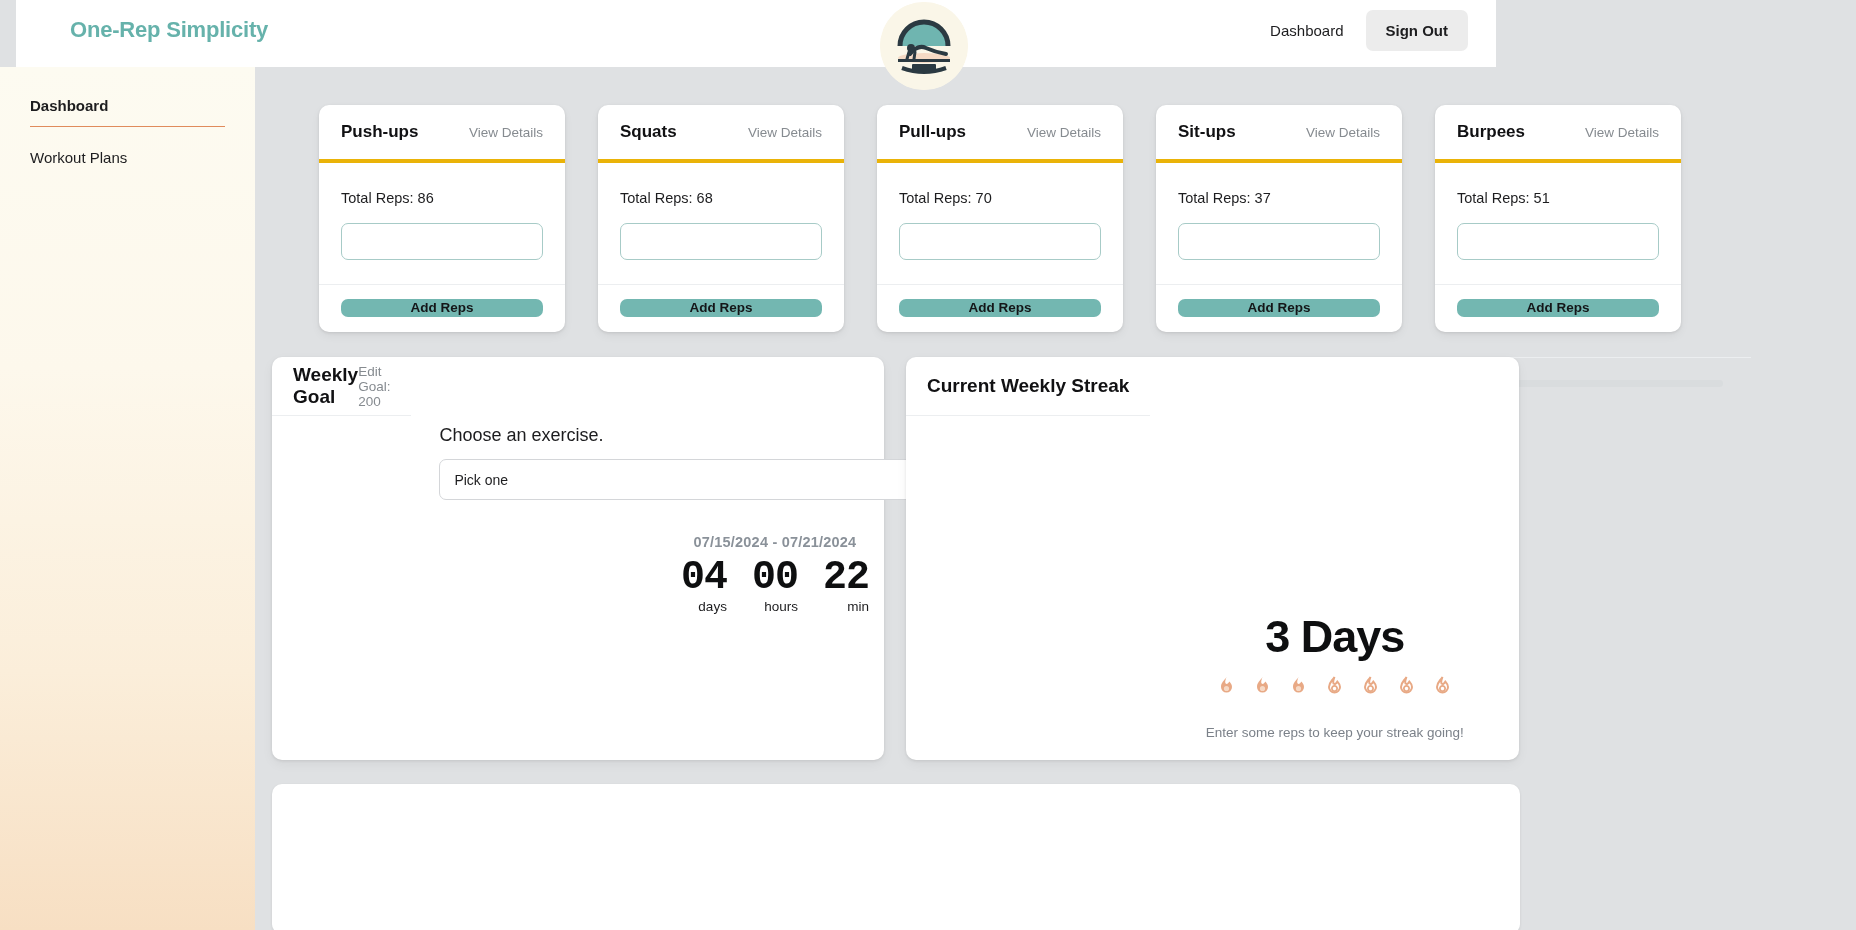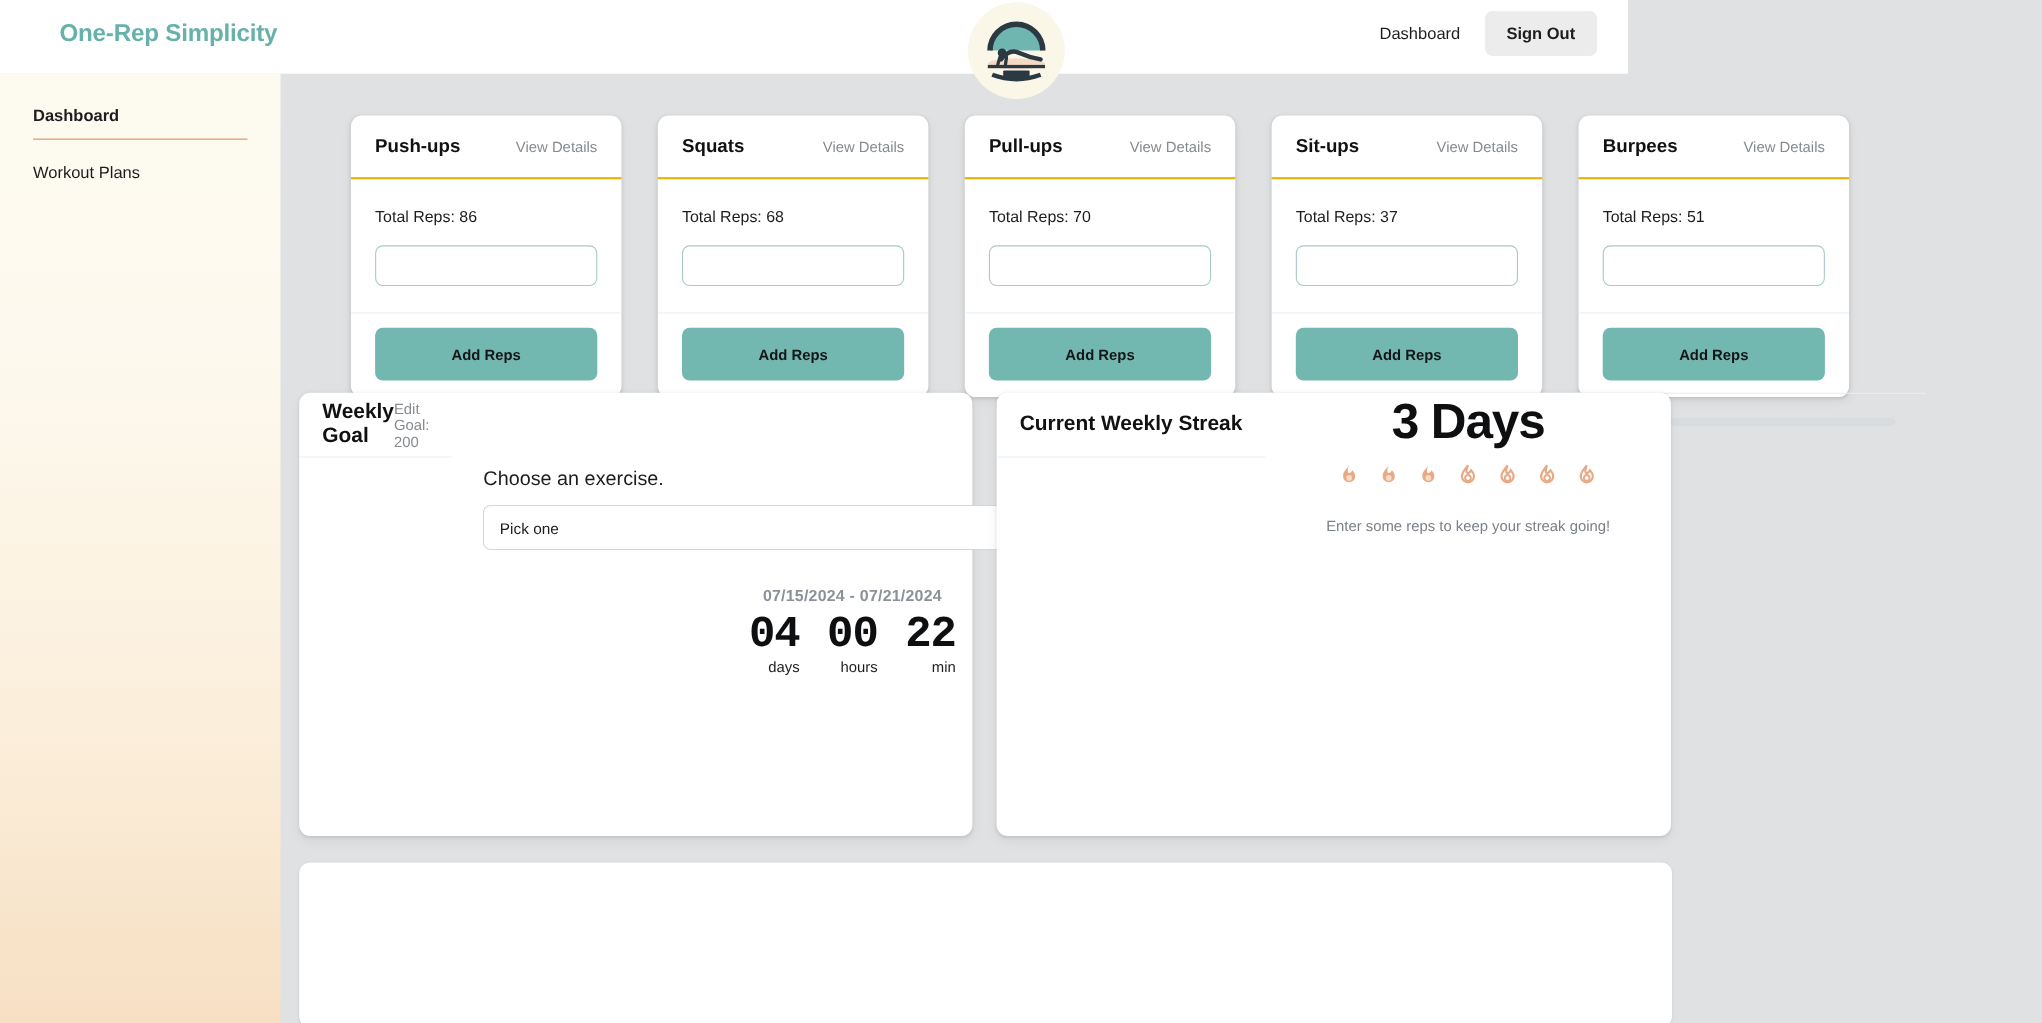--- a/index.html
+++ b/index.html
@@ -5,21 +5,21 @@
   * { box-sizing: border-box; margin: 0; padding: 0; }
   html, body {
     width: 1856px; height: 930px;
     overflow: hidden;
     font-family: "Liberation Sans", sans-serif;
     background: #dfe1e3;
   }
 
   
   .topbar {
-    position: absolute; top: 0; left: 0;
+    position: absolute; top: 0; left: 16px;
     width: 1480px; height: 67px;
     background: #ffffff;
     display: flex; align-items: center;
     z-index: 20;
   }
   .brand {
     position: absolute; left: 54px; top: 17px;
     font-size: 22px; font-weight: bold;
     color: #66b2ab; letter-spacing: -0.2px;
   }
@@ -86,39 +86,39 @@
     width: 246px;
     background: #ffffff;
     border-radius: 10px;
     box-shadow: 0 1px 3px rgba(0,0,0,0.10), 0 4px 10px rgba(0,0,0,0.05);
     display: flex; flex-direction: column;
   }
   .ex-head {
     height: 58px;
     padding: 0 22px;
     display: flex; align-items: center; justify-content: space-between;
-    border-bottom: 2px solid #eab308;
+    border-bottom: 4px solid #eab308;
   }
   .ex-title { font-size: 17px; font-weight: bold; color: #111113; }
   .ex-link { font-size: 13.5px; color: #868b90; cursor: pointer; }
   .ex-body { padding: 27px 22px 24px 22px; }
   .ex-total { font-size: 14.5px; color: #1d1d1f; margin-bottom: 17px; }
   .ex-input {
     width: 100%; height: 37px;
     border: 1px solid #a7cbc7; border-radius: 7px;
     background: #fff; outline: none;
     font-size: 14px; padding: 0 10px;
     font-family: "Liberation Sans", sans-serif;
   }
   .ex-foot {
     border-top: 1px solid #eceef0;
     padding: 13px 22px 15px 22px;
   }
   .add-btn {
-    width: 100%; height: 48px;
+    width: 100%; height: 18px;
     background: #73b7b1; border: none; border-radius: 7px;
     font-size: 13.5px; font-weight: bold; color: #141618;
     cursor: pointer;
     font-family: "Liberation Sans", sans-serif;
   }
 
   
   .panel-row {
     position: absolute; left: 17px; top: 290px;
     display: flex; gap: 22px;
@@ -185,21 +185,21 @@
   }
   .prog-fill { height: 7px; background: #141618; border-radius: 4px; }
   .prog-text {
     text-align: center; margin-top: 9px;
     font-size: 14px; color: #8a9199;
   }
 
   
   .streak-body {
     flex: 1; display: flex; flex-direction: column;
-    align-items: center; justify-content: flex-start;
+    align-items: center; justify-content: flex-end;
     padding-bottom: 20px;
   }
   .streak-days {
     font-size: 45px; font-weight: bold; color: #0e0f10;
     letter-spacing: -1px;
   }
   .flames { display: flex; gap: 11px; margin-top: 13px; }
   .flame { width: 25px; height: 27px; }
   .streak-msg { font-size: 13.5px; color: #7b8189; margin-top: 22px; }
 

